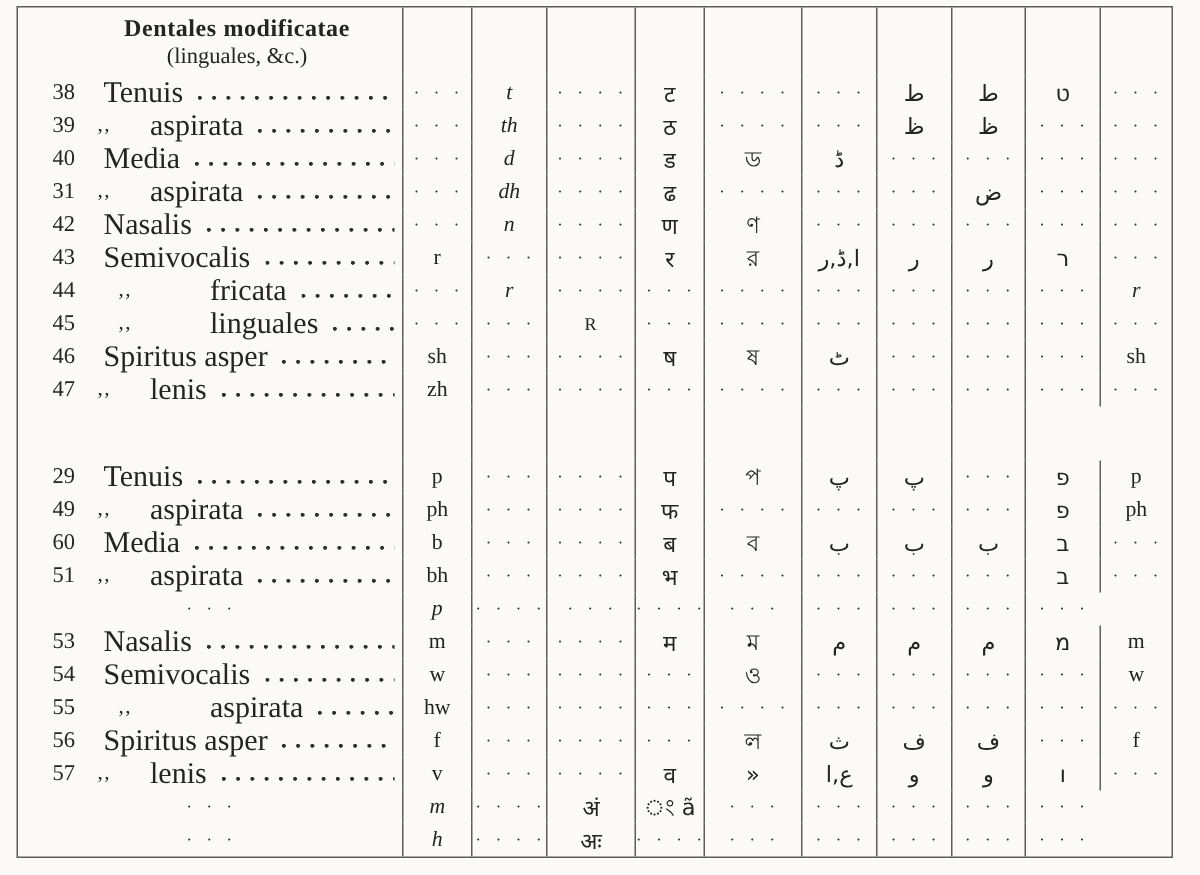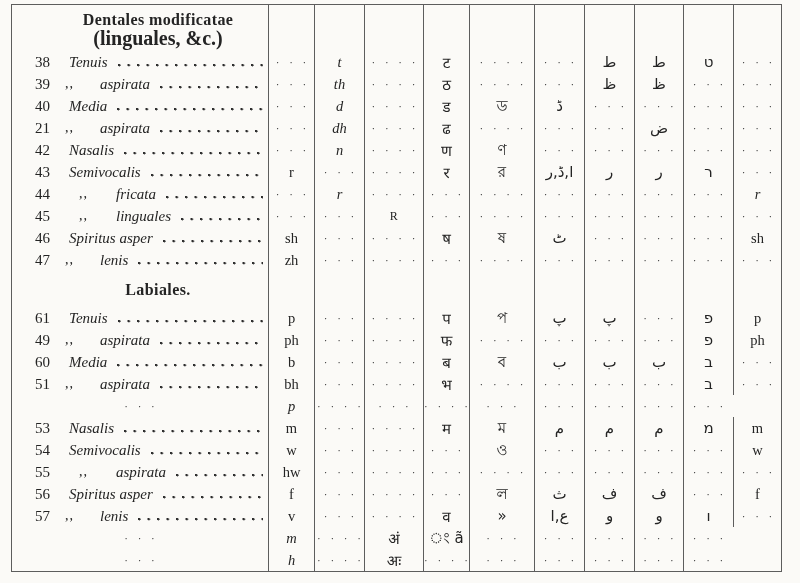--- a/index.html
+++ b/index.html
@@ -24,30 +24,30 @@
   }
   .row .c + .c{border-left:1px solid #5d5d5d;}
   .hrow .c{height:100%;}
   .hrow1 .c{height:46px;}
   .hrow2 .c{height:36px;}
   .headcell{
     flex-direction:column;justify-content:center;align-items:center;
     padding-left:36px;box-sizing:border-box;
   }
   .h1{font-size:16px;font-weight:700;letter-spacing:.4px;line-height:19px;}
-  .h2{font-size:20px;font-weight:700;line-height:18px;}
+  .h2{font-size:15px;font-weight:400;line-height:18px;}
   
   .name{justify-content:flex-start;padding-left:23px;}
   .num{display:inline-block;width:22px;font-size:15px;}
-  .nm{font-size:15px;margin-left:12px;font-style:italic;}
+  .nm{font-size:20px;margin-left:12px;}
   .ditto{font-size:14px;letter-spacing:1px;}
   .ind1 .ditto{margin-left:8px;}
   .ind1 .nm{margin-left:26px;}
   .ind2 .ditto{margin-left:22px;}
-  .ind2 .nm{margin-left:28px;}
+  .ind2 .nm{margin-left:52px;}
   .leader{
     flex:1;height:4px;align-self:center;margin:8px 5px 0 10px;
     background-image:radial-gradient(circle at 1.2px 1.2px,#2c2c2c 1.1px,rgba(0,0,0,0) 1.5px);
     background-size:9.5px 4px;background-repeat:repeat-x;
   }
   
   .dots{font-size:11px;letter-spacing:1px;word-spacing:5px;color:#2e2e2e;}
   .lat{font-size:14.5px;}
   .itl{font-style:italic;}
   .scap{font-size:12px;letter-spacing:.5px;}
@@ -188,21 +188,21 @@
             </div>
             <div class="c">
               <span class="dots">· · ·</span>
             </div>
             <div class="c">
               <span class="dots">· · ·</span>
             </div>
           </div>
           <div class="row">
             <div class="c name ind1">
-              <span class="num">21</span>
+              <span class="num">31</span>
               <span class="ditto">,,</span>
               <span class="nm">aspirata</span>
               <span class="leader"></span>
             </div>
             <div class="c">
               <span class="dots">· · ·</span>
             </div>
             <div class="c">
               <span class="lat itl">dh</span>
             </div>
@@ -454,38 +454,35 @@
             </div>
             <div class="c">
               <span class="dots">· · ·</span>
             </div>
           </div>
         </div>
     </div>
 
     <div class="sect">
       <div class="row hrow hrow2">
-        <div class="c headcell">
-          <div class="h1">Labiales.</div>
-        </div>
         <div class="c"></div>
           <div class="c"></div>
         <div class="c"></div>
           <div class="c"></div>
         <div class="c"></div>
           <div class="c"></div>
         <div class="c"></div>
           <div class="c"></div>
         <div class="c"></div>
           <div class="c"></div>
       </div>
       <div class="rows">
           <div class="row">
             <div class="c name">
-              <span class="num">61</span>
+              <span class="num">29</span>
               <span class="nm">Tenuis</span>
               <span class="leader"></span>
             </div>
             <div class="c">
               <span class="lat">p</span>
             </div>
             <div class="c">
               <span class="dots">· · ·</span>
             </div>
             <div class="c">

